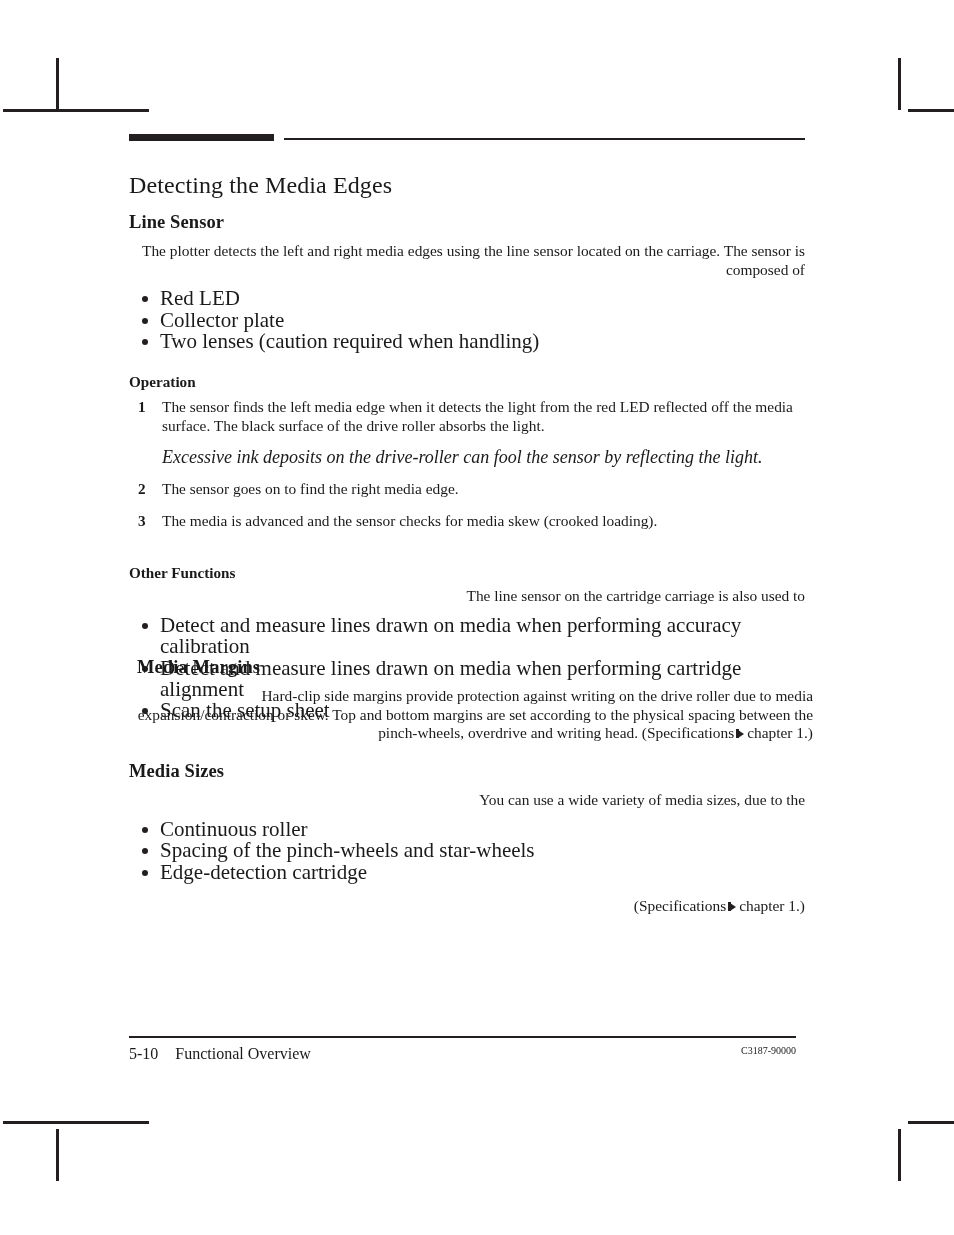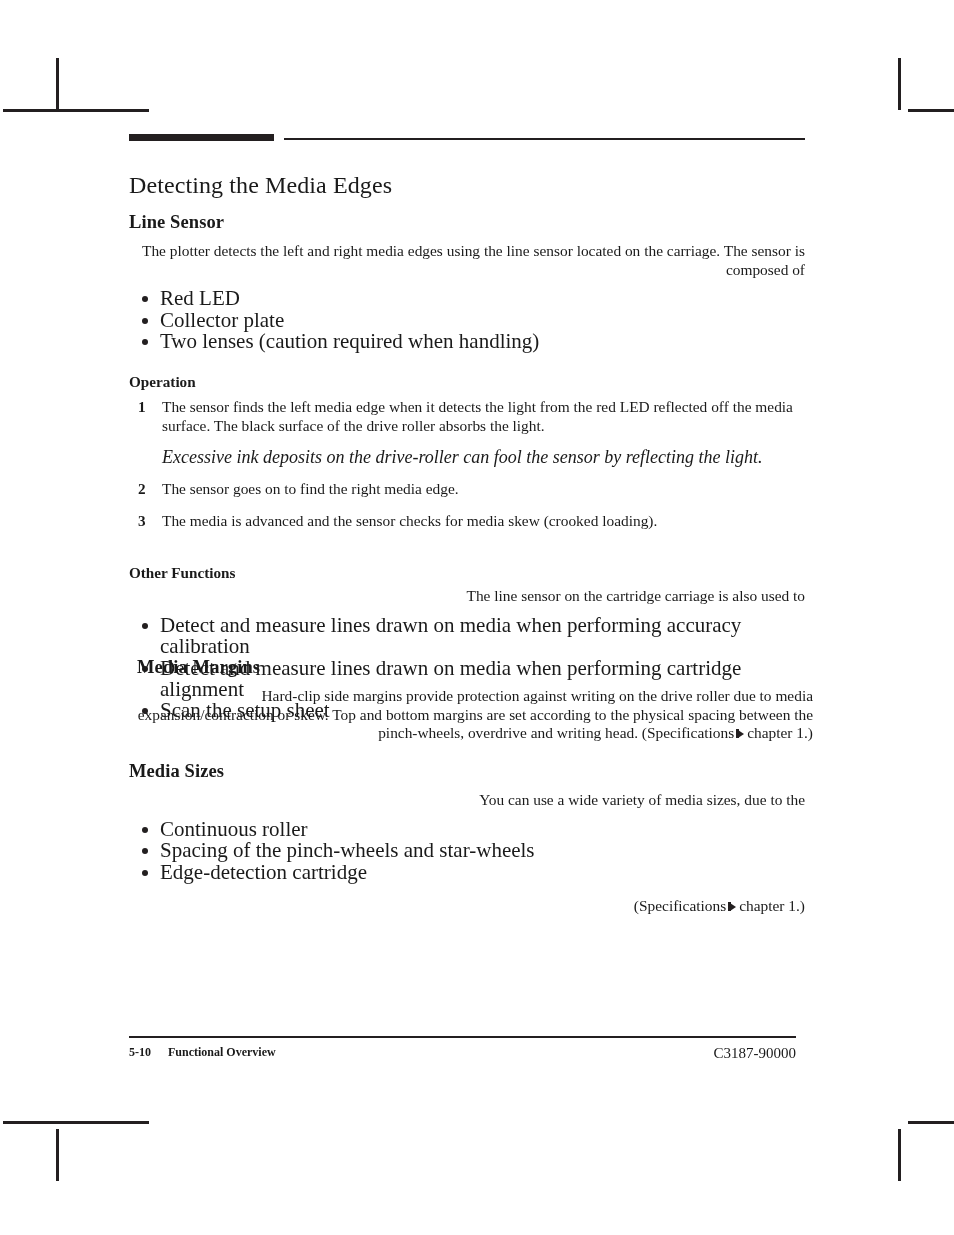--- a/index.html
+++ b/index.html
@@ -194,32 +194,31 @@
     left: 0;
     top: 1036px;
     width: 667px;
     height: 1.6px;
     background: #231f20;
   }
   .footer-left {
     position: absolute;
     left: 0;
     top: 1045px;
-    font-size: 12px;
+    font-size: 16px;
     white-space: nowrap;
-    font-weight: bold;
   }
   .footer-left .page-num { margin-right: 17px; }
   .footer-right {
     position: absolute;
     left: 0;
     top: 1045px;
     width: 667px;
     text-align: right;
-    font-size: 15px;
+    font-size: 10px;
     white-space: nowrap;
   }
 </style>
 </head>
 <body>
 
 <div class="crop crop-v crop-tl-v"></div>
 <div class="crop crop-h crop-tl-h"></div>
 <div class="crop crop-v crop-tr-v"></div>
 <div class="crop crop-h crop-tr-h"></div>

